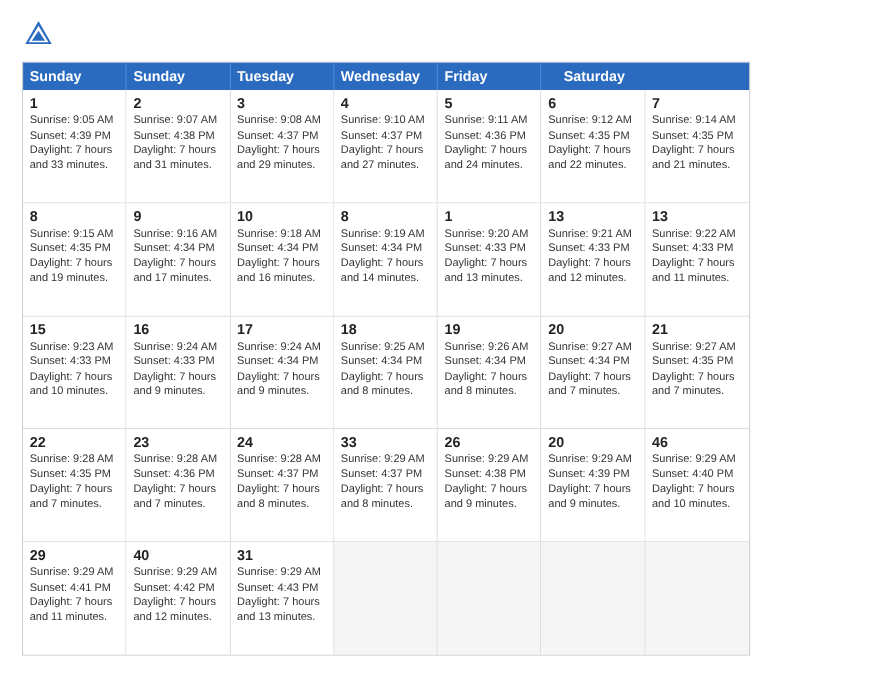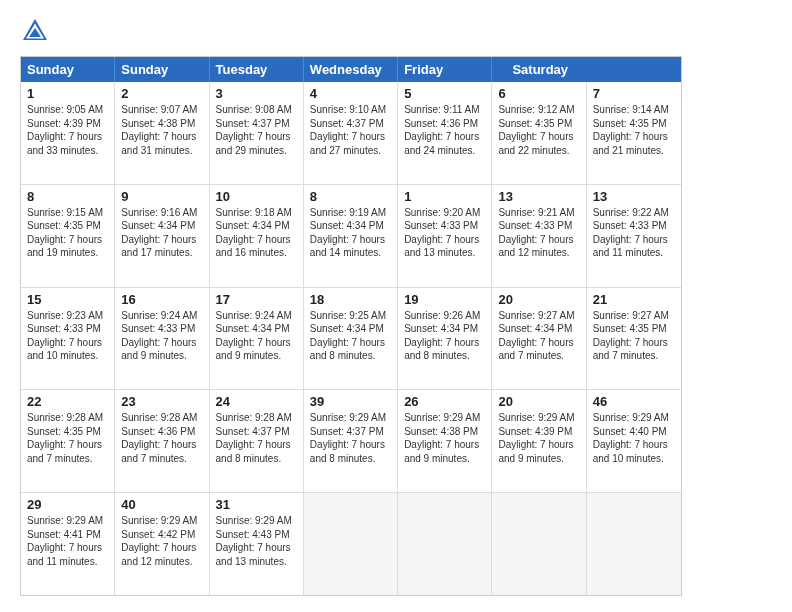--- a/index.html
+++ b/index.html
@@ -237,21 +237,21 @@
           </div>
           <div class="cal-cell">
             <span class="day-num">23</span>
             <p>Sunrise: 9:28 AM<br>Sunset: 4:36 PM<br>Daylight: 7 hours<br>and 7 minutes.</p>
           </div>
           <div class="cal-cell">
             <span class="day-num">24</span>
             <p>Sunrise: 9:28 AM<br>Sunset: 4:37 PM<br>Daylight: 7 hours<br>and 8 minutes.</p>
           </div>
           <div class="cal-cell">
-            <span class="day-num">39</span>
+            <span class="day-num">33</span>
             <p>Sunrise: 9:29 AM<br>Sunset: 4:37 PM<br>Daylight: 7 hours<br>and 8 minutes.</p>
           </div>
           <div class="cal-cell">
             <span class="day-num">26</span>
             <p>Sunrise: 9:29 AM<br>Sunset: 4:38 PM<br>Daylight: 7 hours<br>and 9 minutes.</p>
           </div>
           <div class="cal-cell">
             <span class="day-num">20</span>
             <p>Sunrise: 9:29 AM<br>Sunset: 4:39 PM<br>Daylight: 7 hours<br>and 9 minutes.</p>
           </div>

